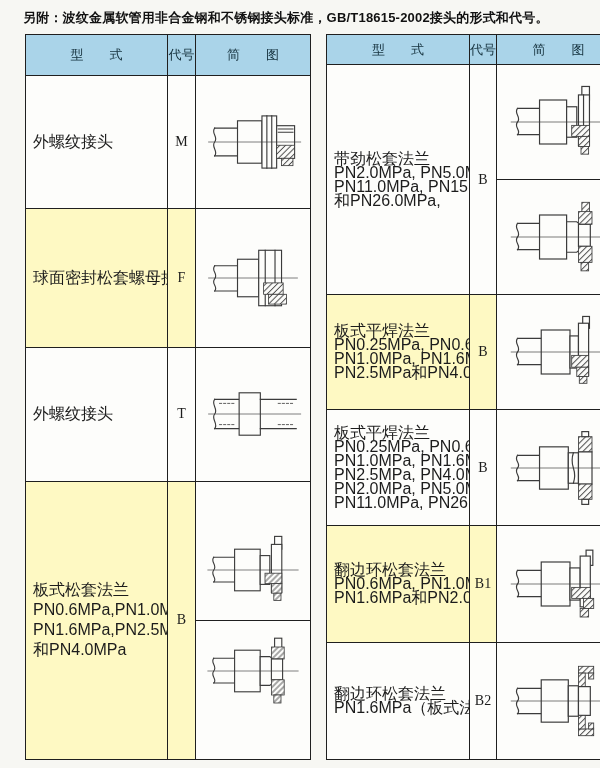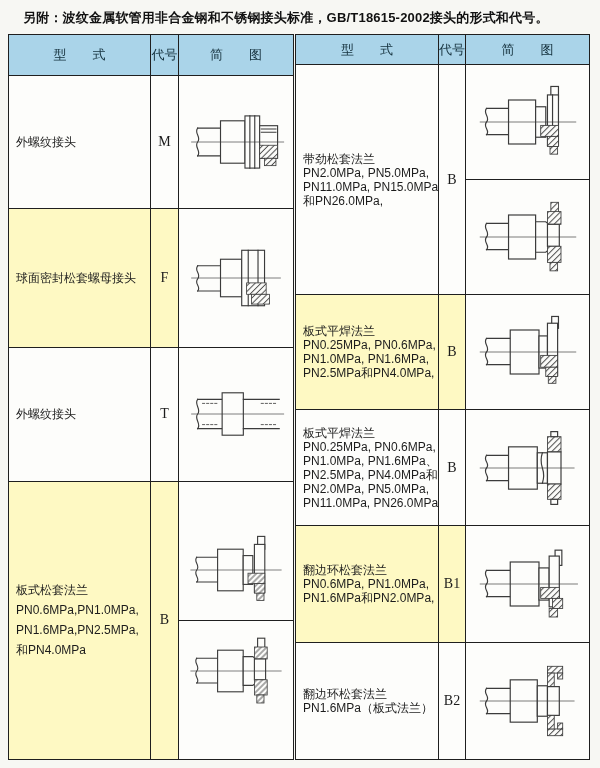--- a/index.html
+++ b/index.html
@@ -6,36 +6,36 @@
   html,body { width:600px; height:768px; }
   body {
     background:#f7f7f3;
     font-family:"Liberation Sans", sans-serif;
     color:#1c1c1c;
   }
   .title {
     font-size:13px; font-weight:bold; letter-spacing:.2px;
     padding:9px 4px 7px 23px; color:#111;
   }
-  .tables { display:flex; gap:1px; margin-left:8px; }
+  .tables { display:flex; gap:15px; margin-left:25px; }
   table.t {
     border-collapse:collapse; table-layout:fixed;
     background:#fdfdfb; border:1px solid #1f1f1f;
   }
   table.t td {
     border:1px solid #1f1f1f; vertical-align:middle; overflow:hidden;
   }
   table.left  { width:285px; }
   table.right { width:294px; }
   td.hc {
     background:#aad4e9; text-align:center; font-size:13px;
     color:#14303c; height:30px;
   }
   td.type {
-    font-size:12px; line-height:20px; padding:4px 2px 4px 7px;
+    font-size:16px; line-height:20px; padding:4px 2px 4px 7px;
     white-space:pre; text-align:left;
   }
   table.right td.type { line-height:14px; }
   td.code {
     text-align:center; font-family:"Liberation Serif", serif;
     font-size:14px;
   }
   td.hl { background:#fef9c3; }
   td.diag { padding:0; text-align:center; }
   .split { display:flex; flex-direction:column; width:100%; }

